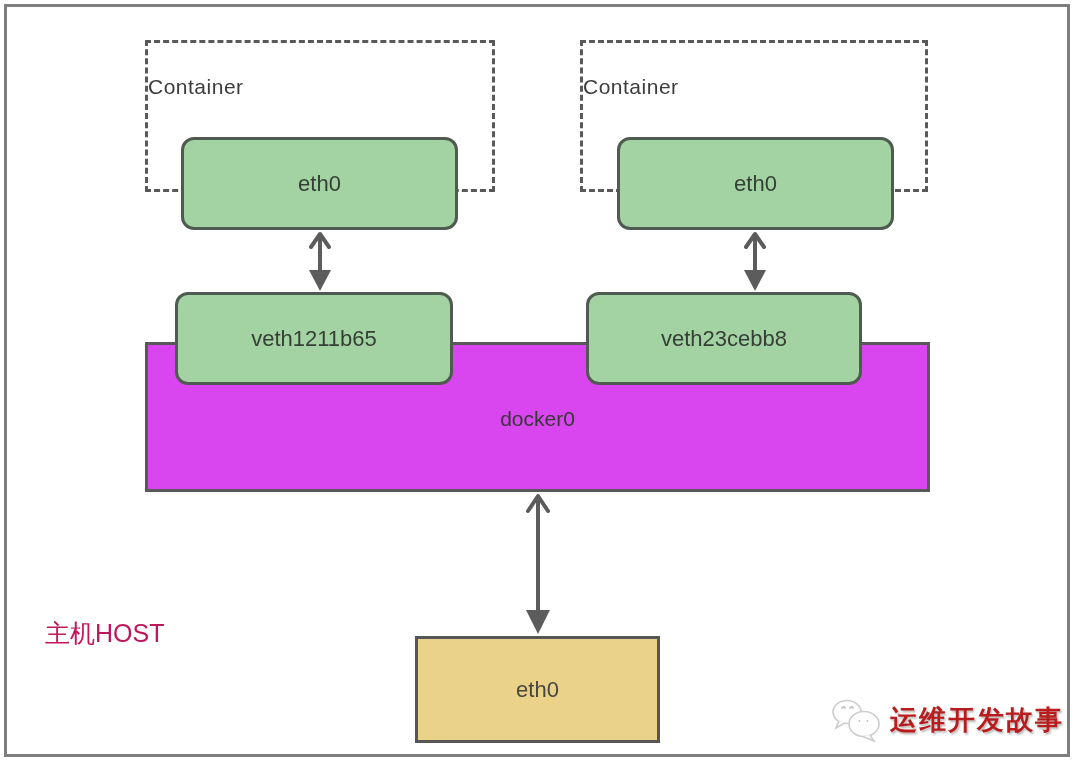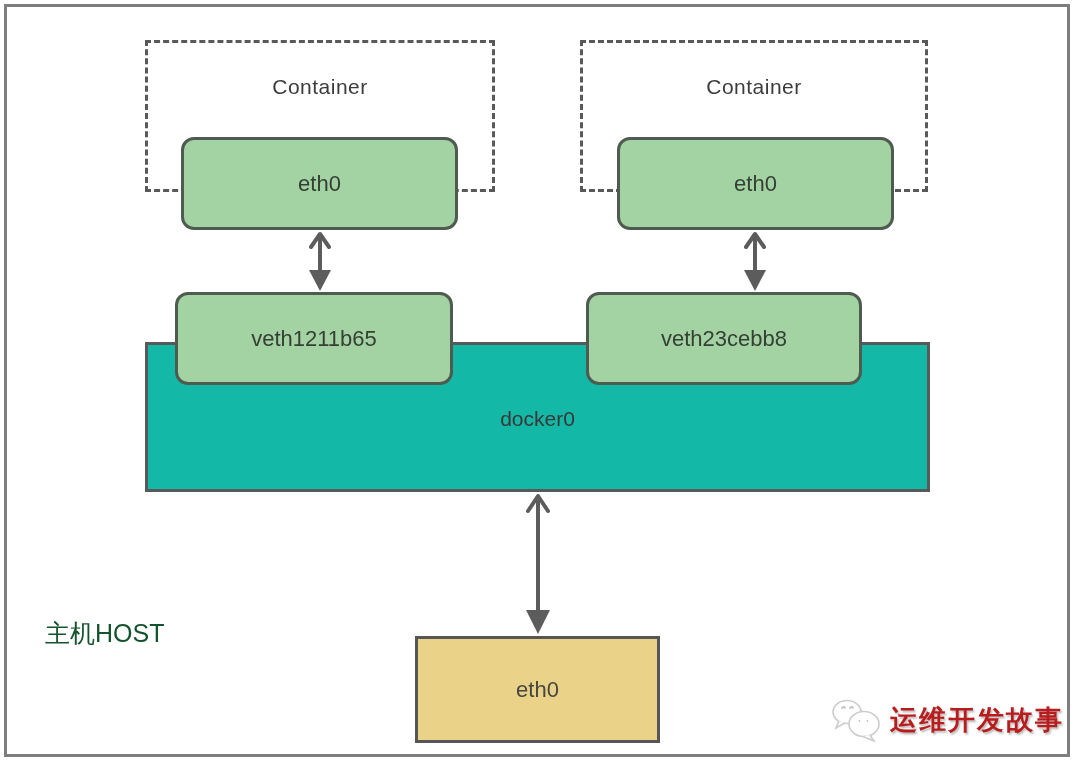--- a/index.html
+++ b/index.html
@@ -28,21 +28,20 @@
     position: absolute;
     border: 3px dashed #595959;
     background: transparent;
     box-sizing: border-box;
     z-index: 1;
   }
   .dashed-box .container-label {
     position: absolute;
     left: 0; right: 0;
     top: 32px;
-    text-align: center;
     font-size: 21px;
     color: #3c3c3c;
     letter-spacing: 0.5px;
   }
   .container-1 { left: 145px; top: 40px; width: 350px; height: 152px; }
   .container-2 { left: 580px; top: 40px; width: 348px; height: 152px; }
 
   .green-box {
     position: absolute;
     background: #a3d3a2;
@@ -58,21 +57,21 @@
   }
   .eth0-c1  { left: 181px; top: 137px; width: 277px; height: 93px; }
   .eth0-c2  { left: 617px; top: 137px; width: 277px; height: 93px; }
   .veth-1   { left: 175px; top: 292px; width: 278px; height: 93px; }
   .veth-2   { left: 586px; top: 292px; width: 276px; height: 93px; }
 
   .docker0-box {
     position: absolute;
     left: 145px; top: 342px;
     width: 785px; height: 150px;
-    background: #14b8a6;
+    background: #d946ef;
     border: 3px solid #595959;
     box-sizing: border-box;
     z-index: 2;
   }
   .docker0-box .docker0-label {
     position: absolute;
     left: 0; right: 0;
     top: 62px;
     text-align: center;
     font-size: 21px;
@@ -91,21 +90,21 @@
     justify-content: center;
     font-size: 22px;
     color: #474740;
     z-index: 3;
   }
 
   .host-label {
     position: absolute;
     left: 45px; top: 617px;
     font-size: 25px;
-    color: #14532d;
+    color: #be185d;
     z-index: 2;
   }
 
   .arrows-layer {
     position: absolute;
     left: 0; top: 0;
     width: 1080px; height: 767px;
     z-index: 4;
     pointer-events: none;
   }

